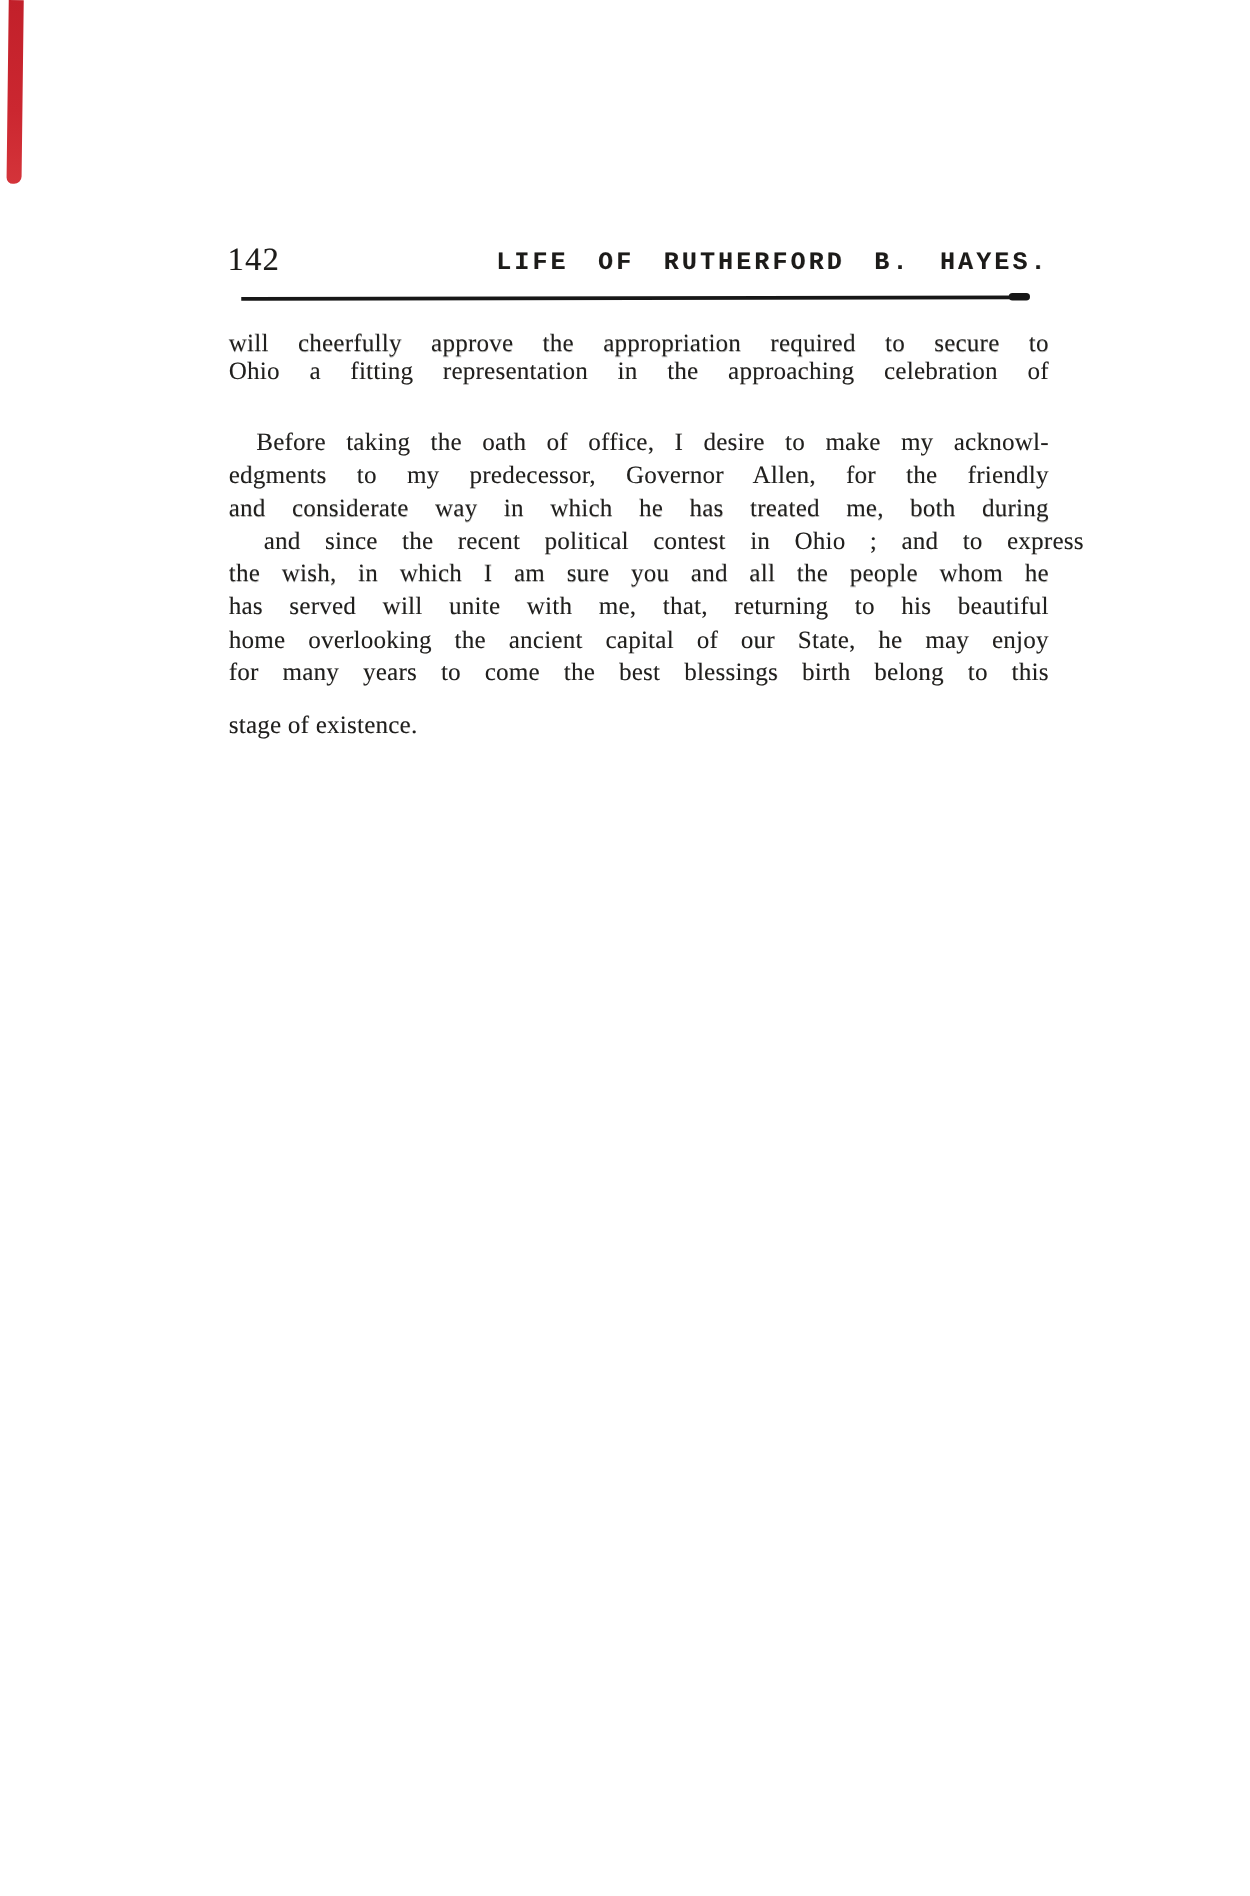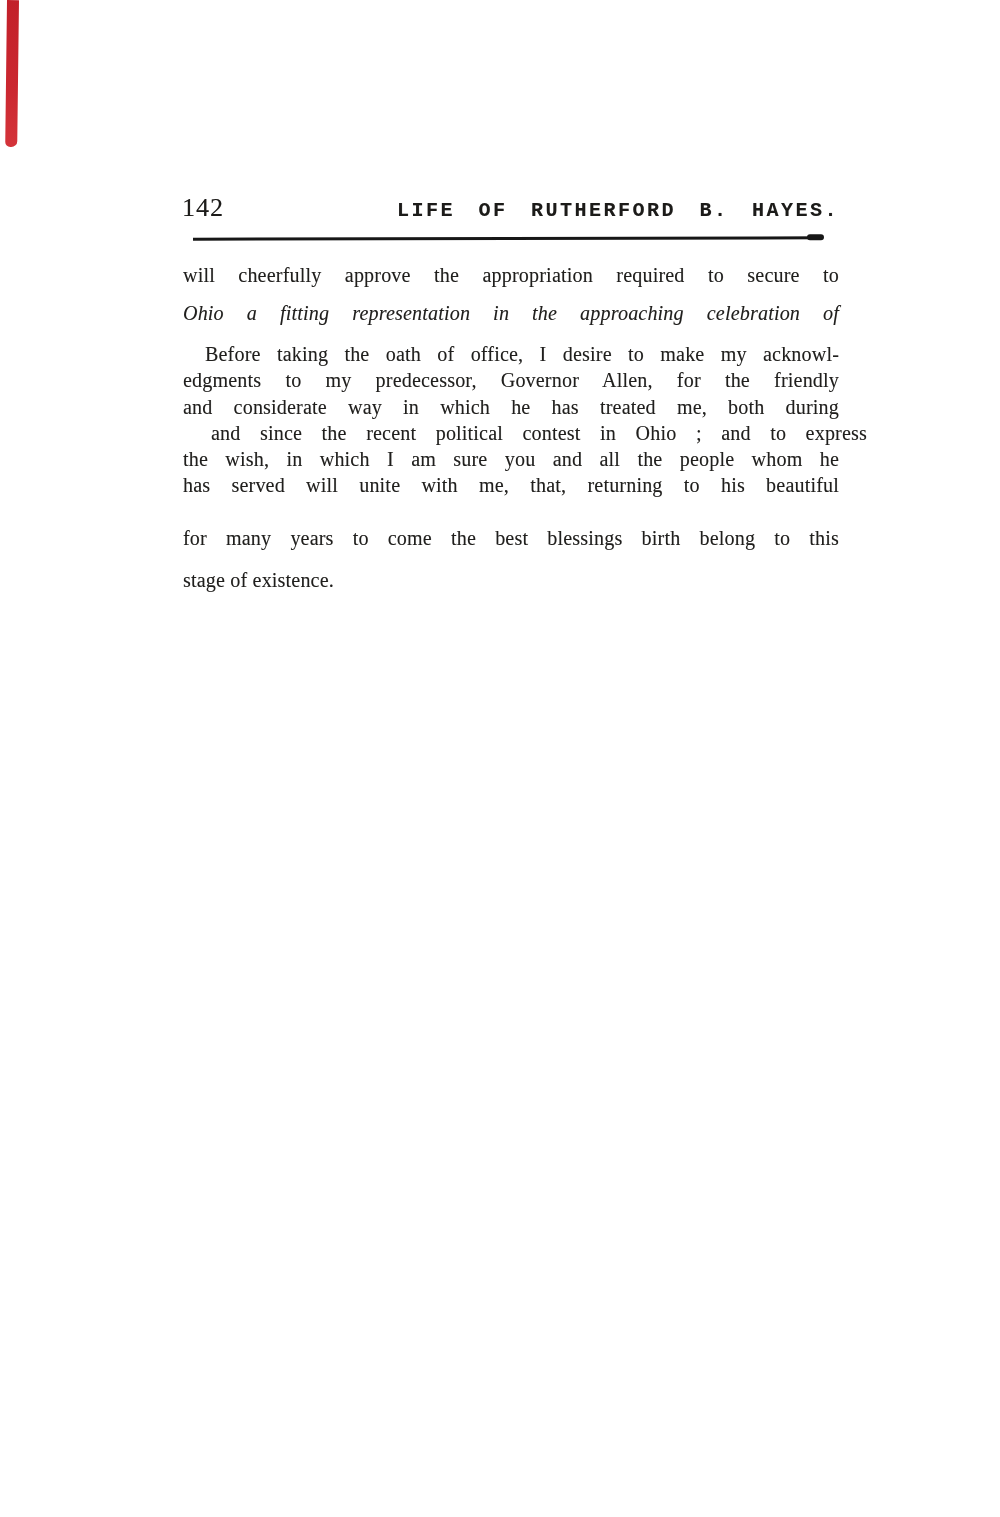--- a/index.html
+++ b/index.html
@@ -85,21 +85,21 @@
     white-space: normal;
   }
   .text-line.para-last {
     text-align-last: left;
   }
   .text-line.indent {
     text-indent: 22px;
   }
   
   .l1  { top: 262px; }
-  .l2  { top: 300px; font-style: italic; }
+  .l2  { top: 284px; }
   .l3  { top: 314px; }
   .l4  { top: 341px; }
   .l5  { top: 367px; }
   .l6  { top: 394px; }
   .l7  { top: 420px; margin-left: 28px; }
   .l8  { top: 446px; }
   .l9  { top: 472px; font-family: Liberation Serif, serif; }
   .l10 { top: 499px; }
   .l11 { top: 525px; }
   .l12 { top: 567px; }
@@ -121,16 +121,17 @@
 
   <div class="text-line l1">will cheerfully approve the appropriation required to secure to</div>
   <div class="text-line l2">Ohio a fitting representation in the approaching celebration of</div>
 
   <div class="text-line l4 indent">Before taking the oath of office, I desire to make my acknowl-</div>
   <div class="text-line l5">edgments to my predecessor, Governor Allen, for the friendly</div>
   <div class="text-line l6">and considerate way in which he has treated me, both during</div>
   <div class="text-line l7">and since the recent political contest in Ohio ; and to express</div>
   <div class="text-line l8">the wish, in which I am sure you and all the people whom he</div>
   <div class="text-line l9">has served will unite with me, that, returning to his beautiful</div>
+  <div class="text-line l10">home overlooking the ancient capital of our State, he may enjoy</div>
   <div class="text-line l11">for many years to come the best blessings birth belong to this</div>
   <div class="text-line l12 para-last">stage of existence.</div>
 
 </div>
 
 </body></html>

